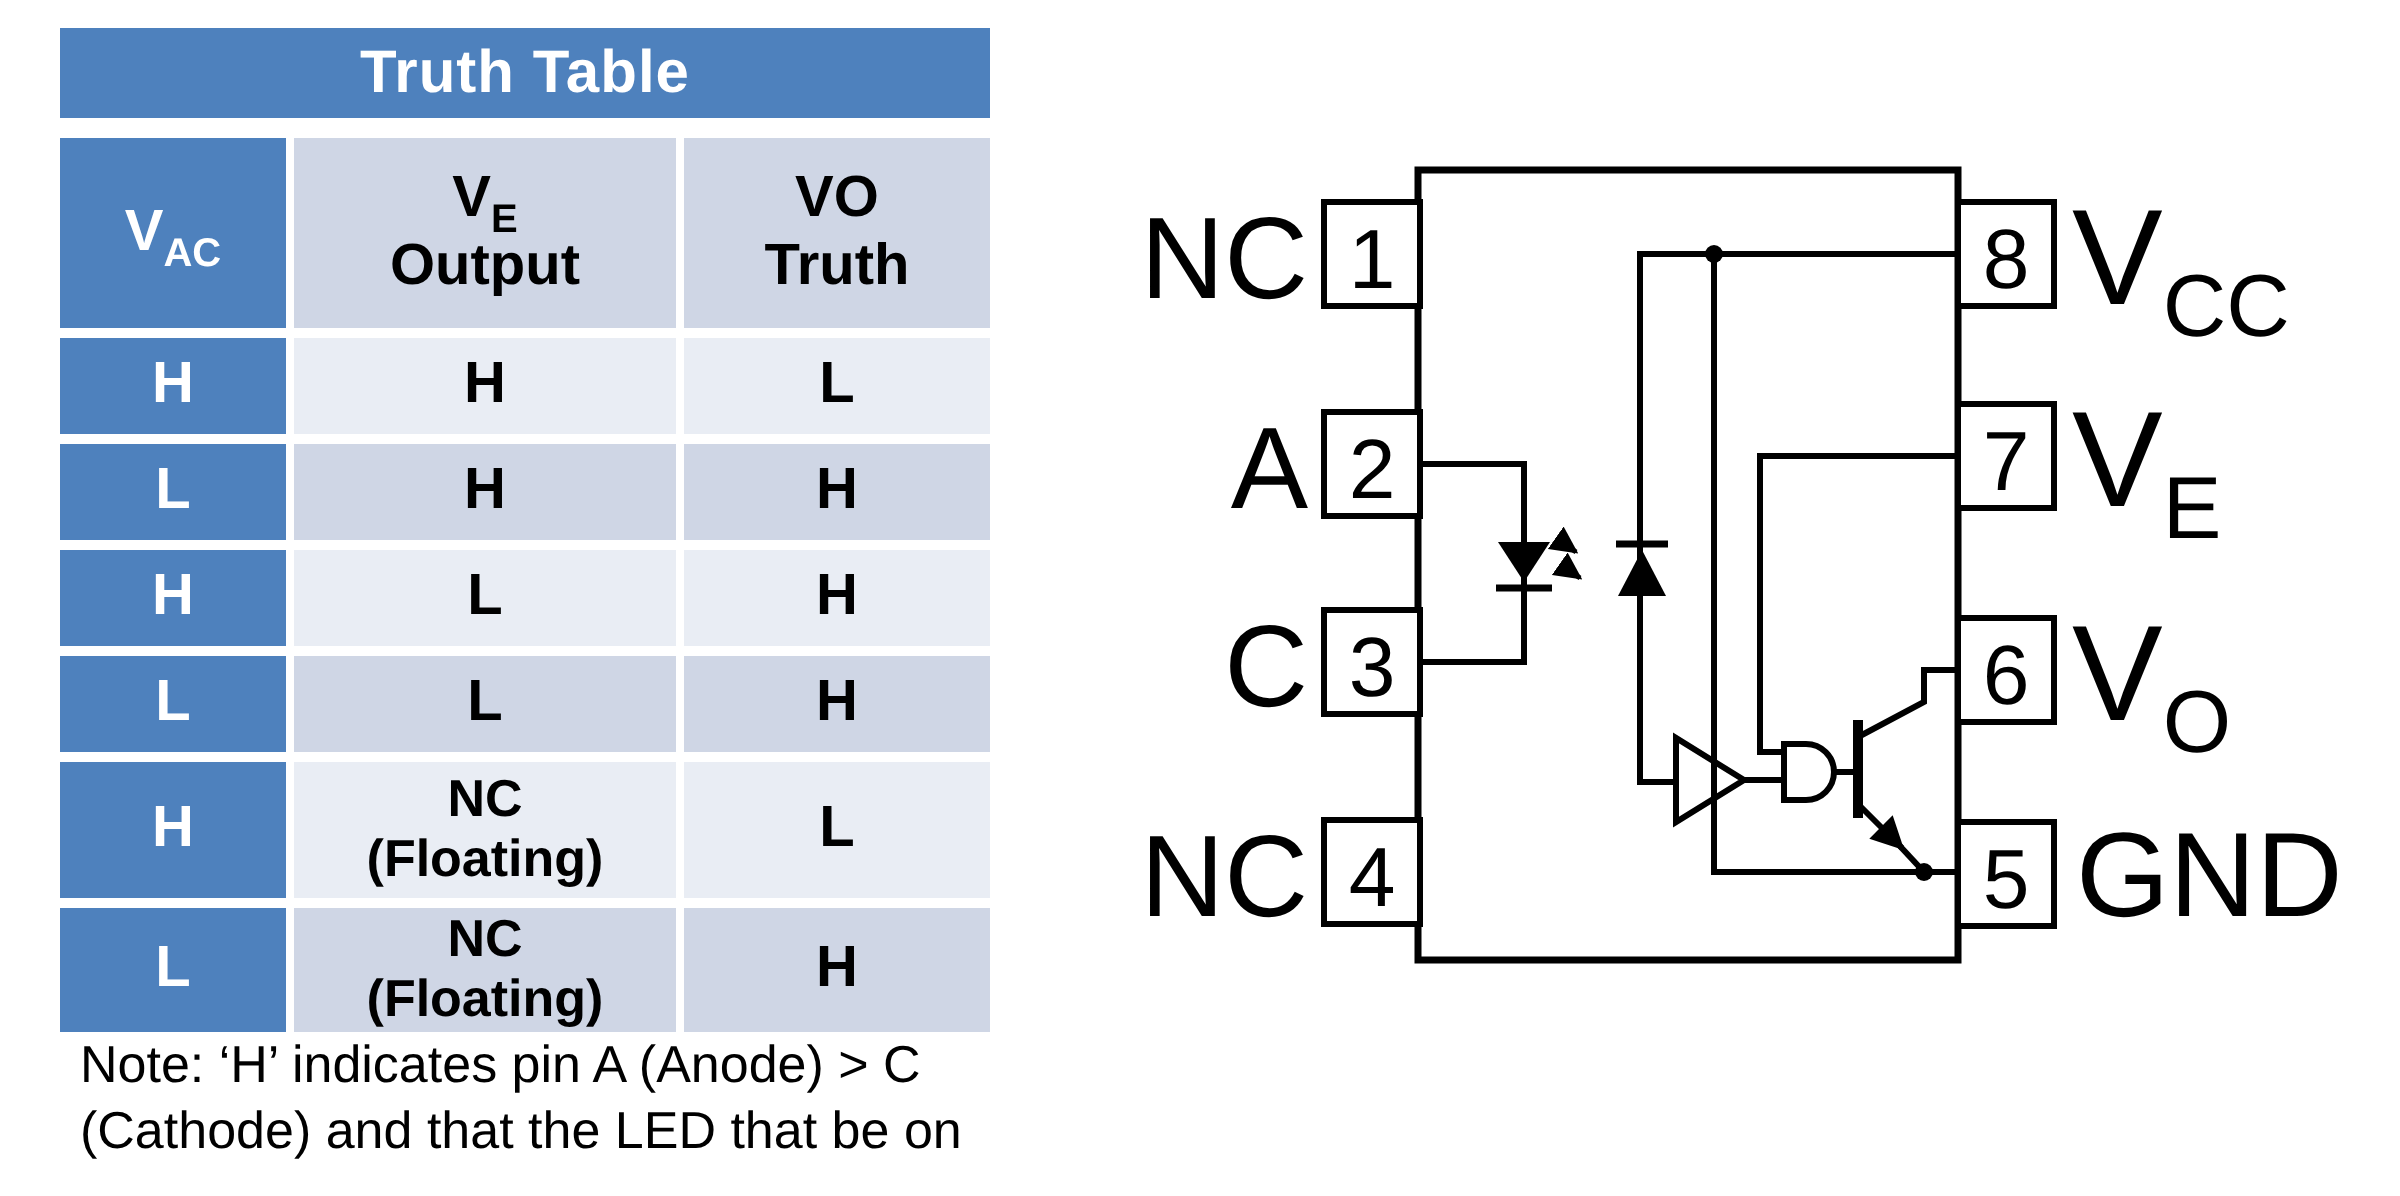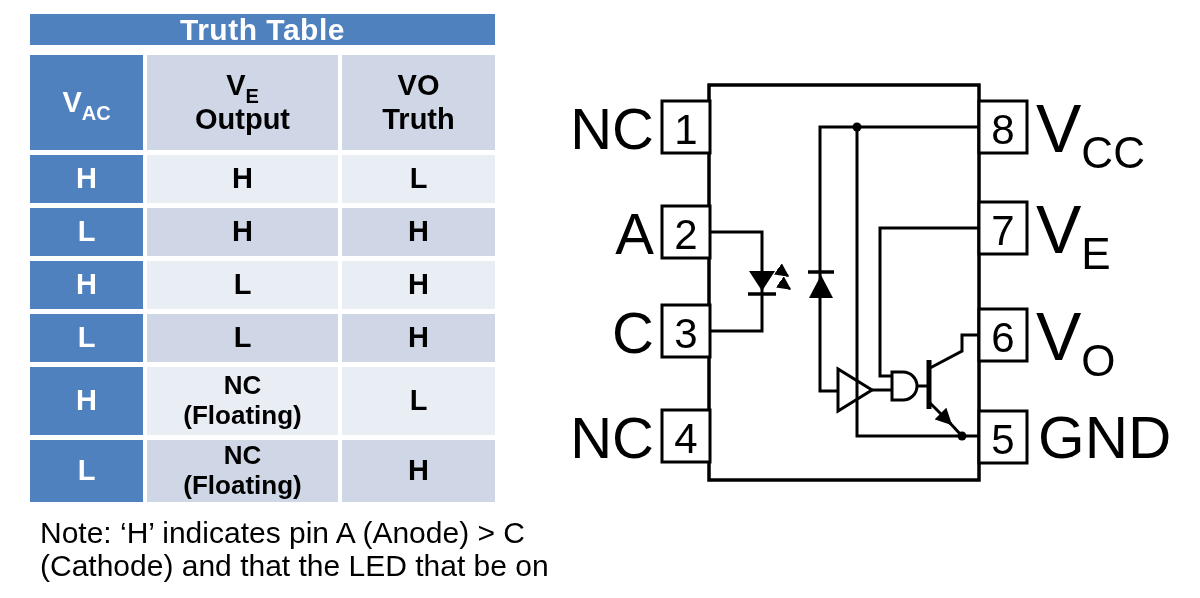--- a/index.html
+++ b/index.html
@@ -1,32 +1,32 @@
 <!DOCTYPE html>
 <html style="--blue: #4E81BD; --bandLight: #E9EDF4; --bandDark: #CFD6E5;"><head>
 <meta charset="utf-8">
 <style>
   html,body{margin:0;padding:0;background:#fff;}
   .stage{position:relative;width:1200px;height:598px;background:#fff;overflow:hidden;
          font-family:"Liberation Sans","DejaVu Sans",sans-serif;color:#000;}
 
   
   .ttable{position:absolute;left:30px;top:14px;width:465px;}
-  .title{height:31px;background:var(--blue);color:#fff;font-weight:bold;font-size:30px;
+  .title{height:45px;background:var(--blue);color:#fff;font-weight:bold;font-size:30px;
          display:flex;align-items:center;justify-content:center;letter-spacing:.5px;}
   .trow{display:grid;grid-template-columns:113px 191px 153px;column-gap:4px;margin-top:5px;}
   .trow.header{margin-top:10px;height:95px;}
   .cell{display:flex;flex-direction:column;align-items:center;justify-content:center;
         font-weight:bold;font-size:29px;line-height:1.15;text-align:center;}
   .c1{background:var(--blue);color:#fff;}
   .light .c2,.light .c3{background:var(--bandLight);}
   .dark  .c2,.dark  .c3{background:var(--bandDark);}
   .header .c2,.header .c3{background:var(--bandDark);}
   .vsub{font-size:20px;font-weight:bold;position:relative;top:8px;}
-  .note{position:absolute;left:40px;top:516px;font-size:30px;line-height:33px;color:#000;}
+  .note{position:absolute;left:40px;top:516px;font-size:26px;line-height:33px;color:#000;}
 
   
   .schem{position:absolute;left:0;top:0;}
   .wire{stroke:#000;stroke-width:3;fill:none;}
   .thick{stroke:#000;stroke-width:3.5;fill:none;}
   .fillb{fill:#000;stroke:none;}
   .pinbox{fill:#fff;stroke:#000;stroke-width:3;}
   .pnum{font-size:42px;text-anchor:middle;fill:#000;}
   .plab-l{font-size:58px;text-anchor:end;fill:#000;}
   .plab-r{font-size:68px;fill:#000;}

